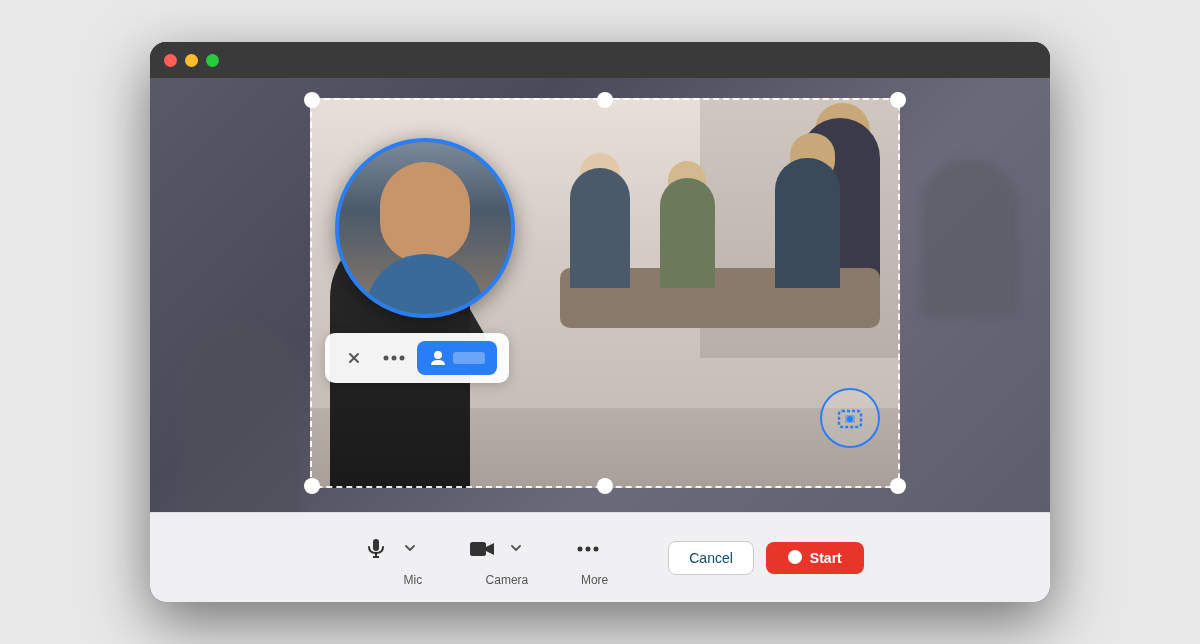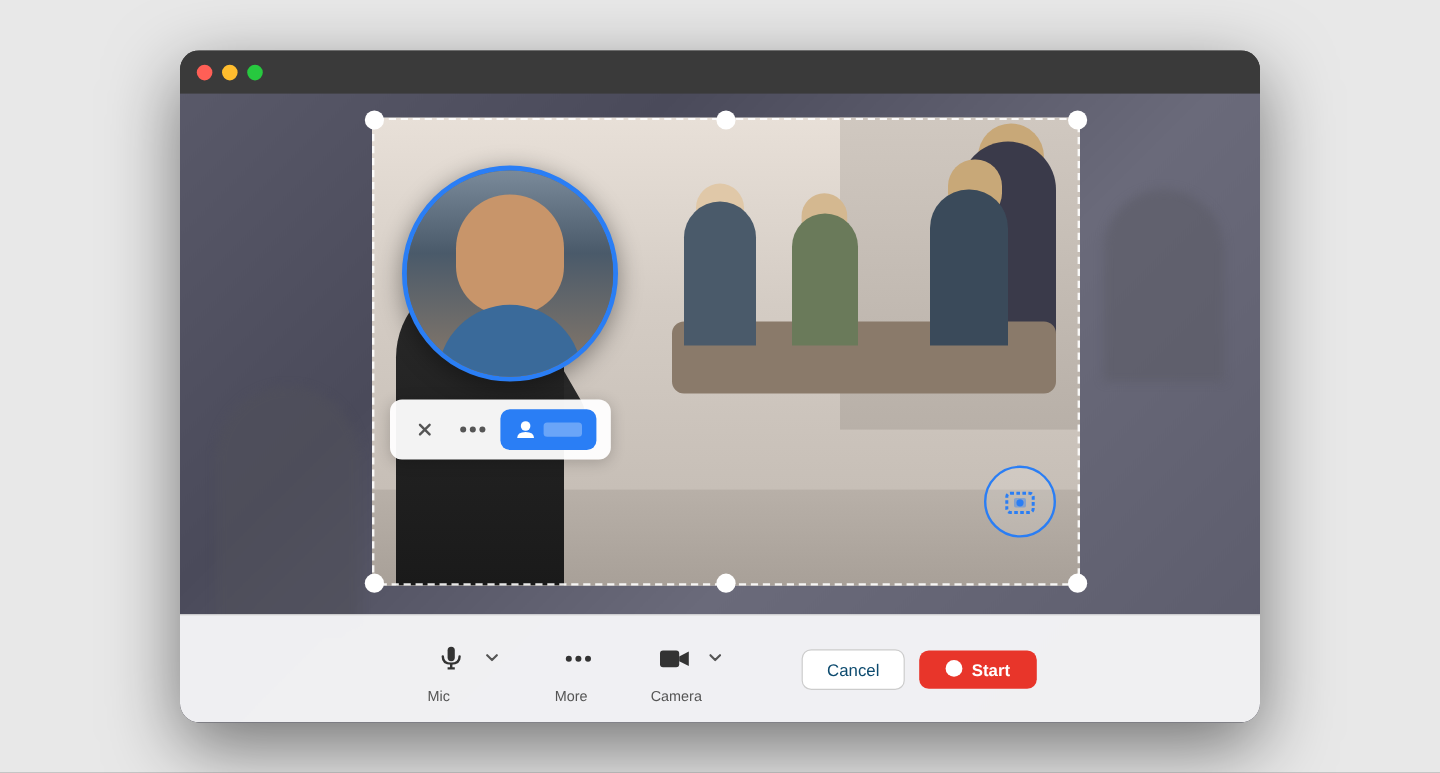--- a/index.html
+++ b/index.html
@@ -407,21 +407,21 @@
       align-items: center;
       justify-content: center;
       gap: 0px;
       z-index: 20;
       border-top: 1px solid #ddd;
     }
 
     .toolbar-group {
       display: flex;
       flex-direction: column;
-      align-items: flex-start;
+      align-items: flex-end;
       gap: 4px;
       padding: 0 20px;
     }
 
     .toolbar-group-row {
       display: flex;
       align-items: center;
       gap: 2px;
     }
 
@@ -602,47 +602,47 @@
           <div class="toolbar-chevron">
             <svg width="10" height="7" viewBox="0 0 10 7">
               <polyline points="1,1 5,5 9,1" fill="none" stroke="#555" stroke-width="1.8" stroke-linecap="round" stroke-linejoin="round"></polyline>
             </svg>
           </div>
         </div>
         <span class="toolbar-label">Mic</span>
       </div>
 
       <div class="toolbar-group">
-        <div class="toolbar-icon-btn">
-          <svg width="24" height="8" viewBox="0 0 24 8">
-            <circle cx="4" cy="4" r="2.5" fill="#333"></circle>
-            <circle cx="12" cy="4" r="2.5" fill="#333"></circle>
-            <circle cx="20" cy="4" r="2.5" fill="#333"></circle>
-          </svg>
-        </div>
-        <span class="toolbar-label">More</span>
-      </div>
-
-      <div class="toolbar-group">
         <div class="toolbar-group-row">
           <div class="toolbar-icon-btn">
             <svg width="26" height="22" viewBox="0 0 26 22">
               <rect x="1" y="4" width="16" height="14" rx="2.5" fill="#333"></rect>
               <polygon points="17,9 25,5 25,17 17,13" fill="#333"></polygon>
             </svg>
           </div>
           <div class="toolbar-chevron">
             <svg width="10" height="7" viewBox="0 0 10 7">
               <polyline points="1,1 5,5 9,1" fill="none" stroke="#555" stroke-width="1.8" stroke-linecap="round" stroke-linejoin="round"></polyline>
             </svg>
           </div>
         </div>
         <span class="toolbar-label">Camera</span>
       </div>
 
+      <div class="toolbar-group">
+        <div class="toolbar-icon-btn">
+          <svg width="24" height="8" viewBox="0 0 24 8">
+            <circle cx="4" cy="4" r="2.5" fill="#333"></circle>
+            <circle cx="12" cy="4" r="2.5" fill="#333"></circle>
+            <circle cx="20" cy="4" r="2.5" fill="#333"></circle>
+          </svg>
+        </div>
+        <span class="toolbar-label">More</span>
+      </div>
+
       <div class="toolbar-right">
         <button class="cancel-btn">Cancel</button>
         <button class="start-btn">
           <div class="start-dot"></div>
           <span>Start</span>
         </button>
       </div>
     </div>
   </div>
 </div>

